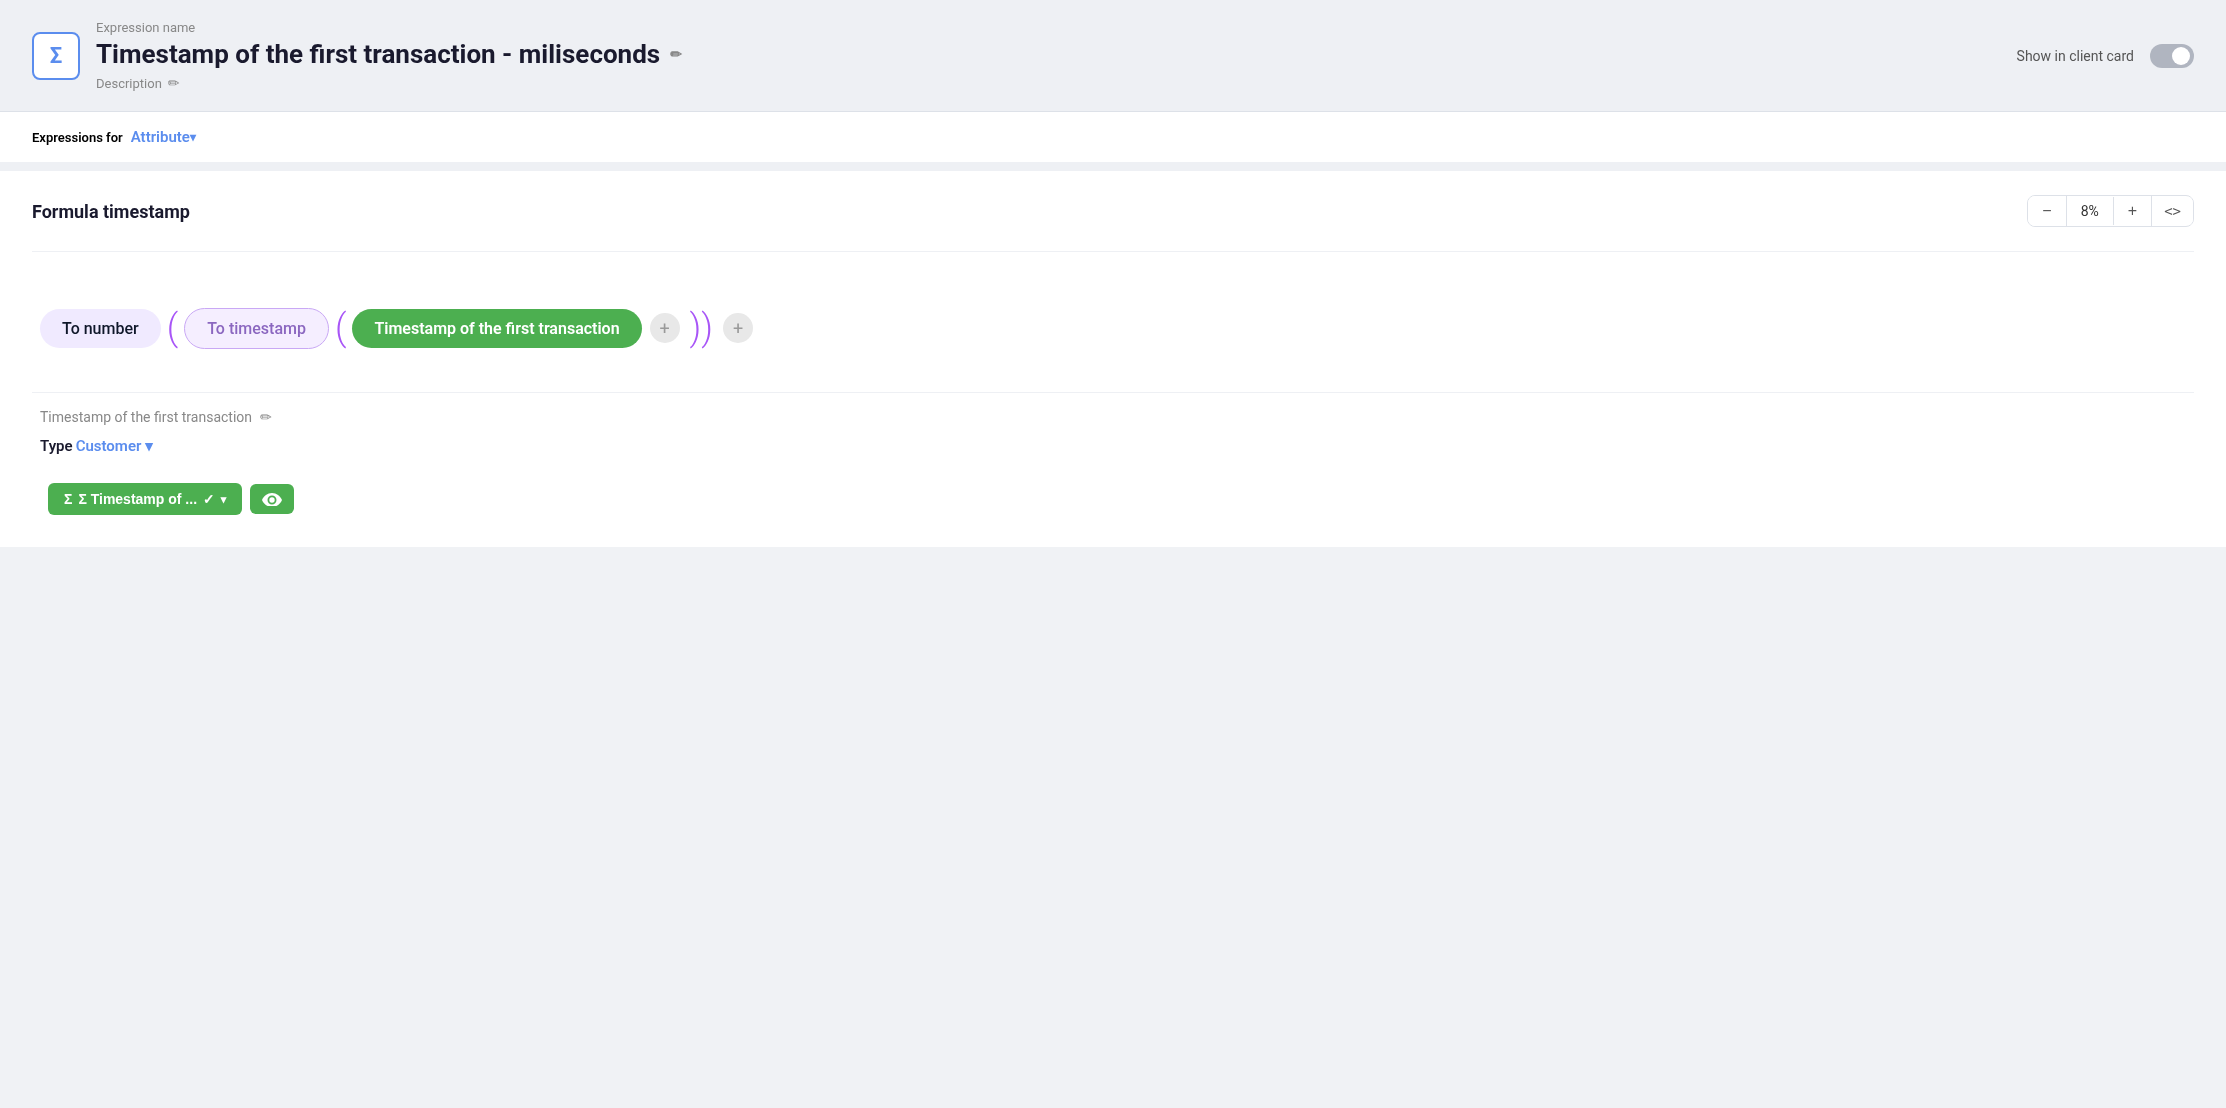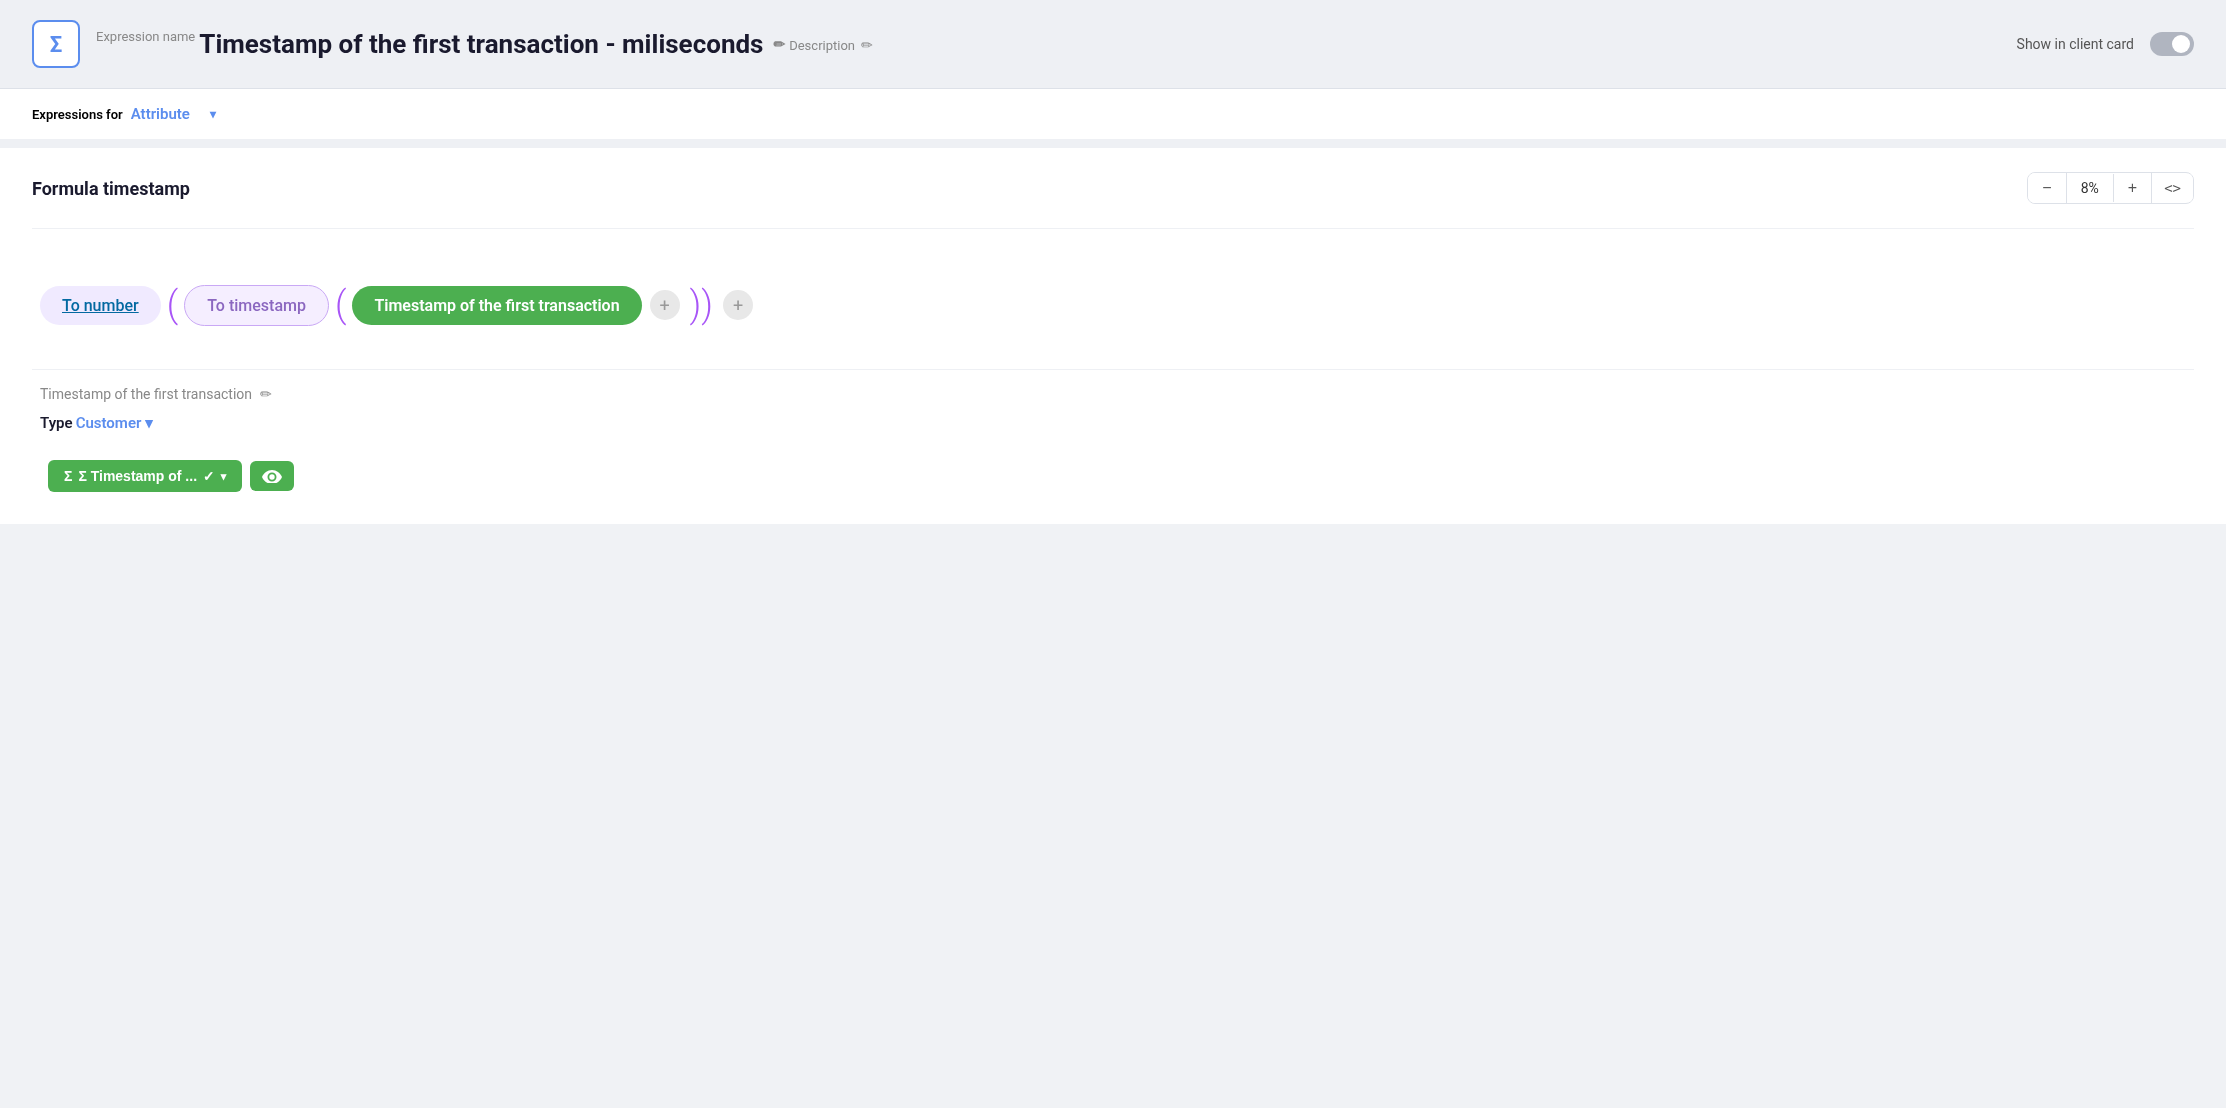--- a/index.html
+++ b/index.html
@@ -31,21 +31,21 @@
       border-radius: 8px;
       display: flex;
       align-items: center;
       justify-content: center;
       color: #5b8dee;
       font-size: 22px;
       font-weight: bold;
     }
     .header-text {
       display: flex;
-      flex-direction: row;
+      flex-direction: column;
       gap: 4px;
     }
     .expression-name-label {
       font-size: 13px;
       color: #888;
       font-weight: 400;
     }
     .expression-title {
       font-size: 26px;
       font-weight: 700;
@@ -105,21 +105,21 @@
       border-bottom: 1px solid #eef0f4;
     }
     .expressions-for-label {
       font-size: 13px;
       font-weight: 600;
       color: #000000;
     }
     .attribute-dropdown {
       display: flex;
       align-items: center;
-      gap: 20px;
+      gap: 0;
       color: #5b8dee;
       font-size: 15px;
       font-weight: 600;
       cursor: pointer;
     }
     .chevron-down {
       font-size: 12px;
     }
 
     
@@ -196,22 +196,21 @@
       border-radius: 50px;
       padding: 10px 22px;
       font-size: 16px;
       font-weight: 500;
       display: inline-flex;
       align-items: center;
       white-space: nowrap;
     }
     .pill-purple-light {
       background: #f0eaff;
-      color: #0369a1;
-      text-decoration: underline;
+      color: #0f172a;
     }
     .pill-purple-outline {
       background: #f5eeff;
       color: #8b67c0;
       border: 1.5px solid #c9a8f5;
     }
     .pill-green {
       background: #4caf50;
       color: white;
       font-weight: 600;

